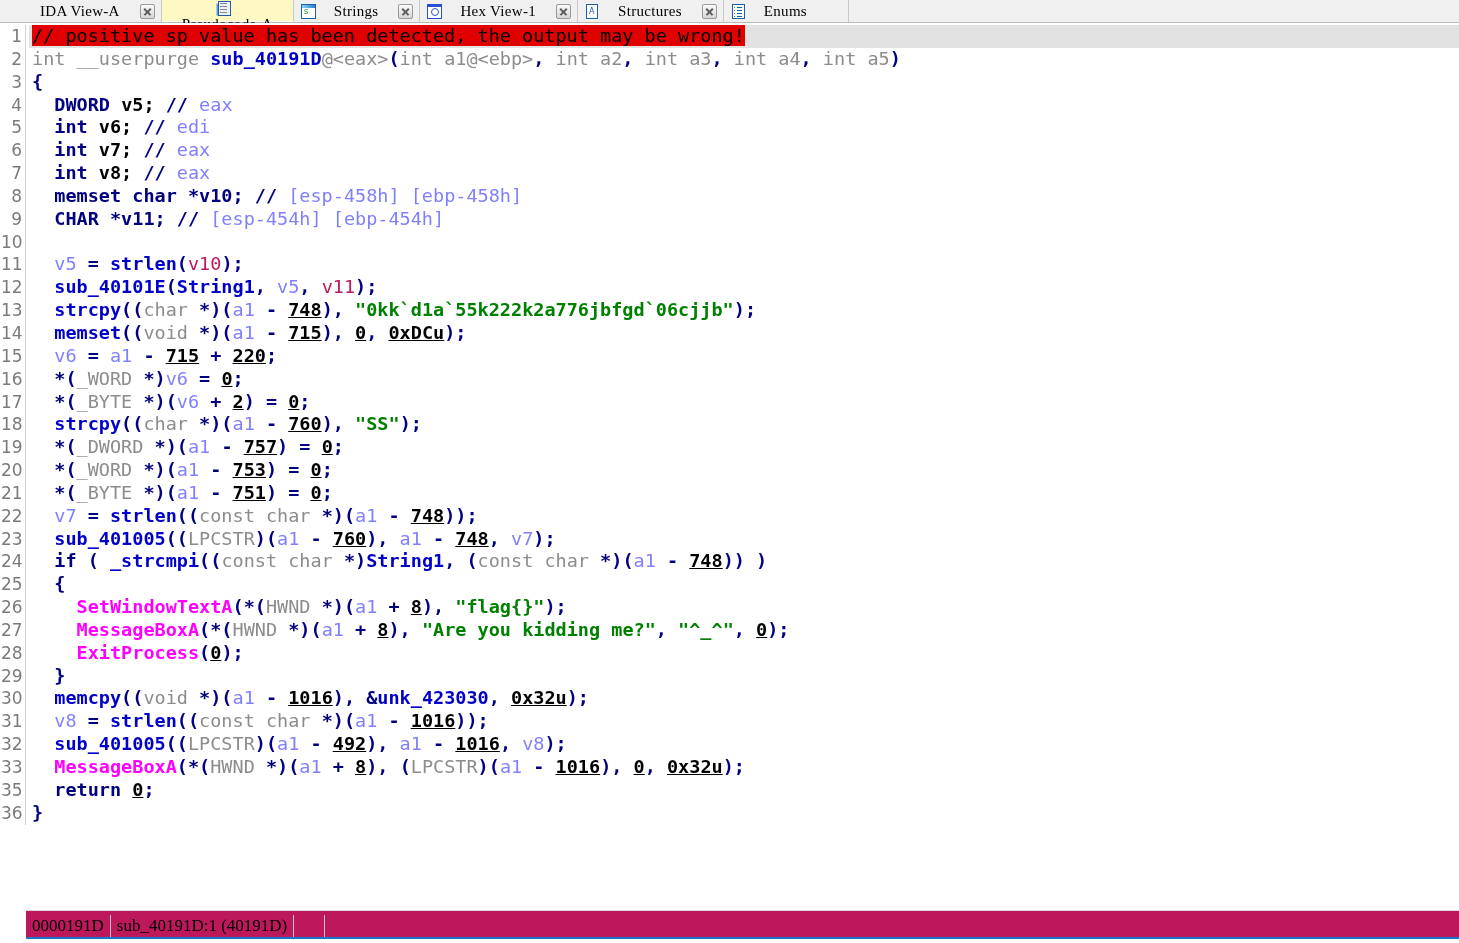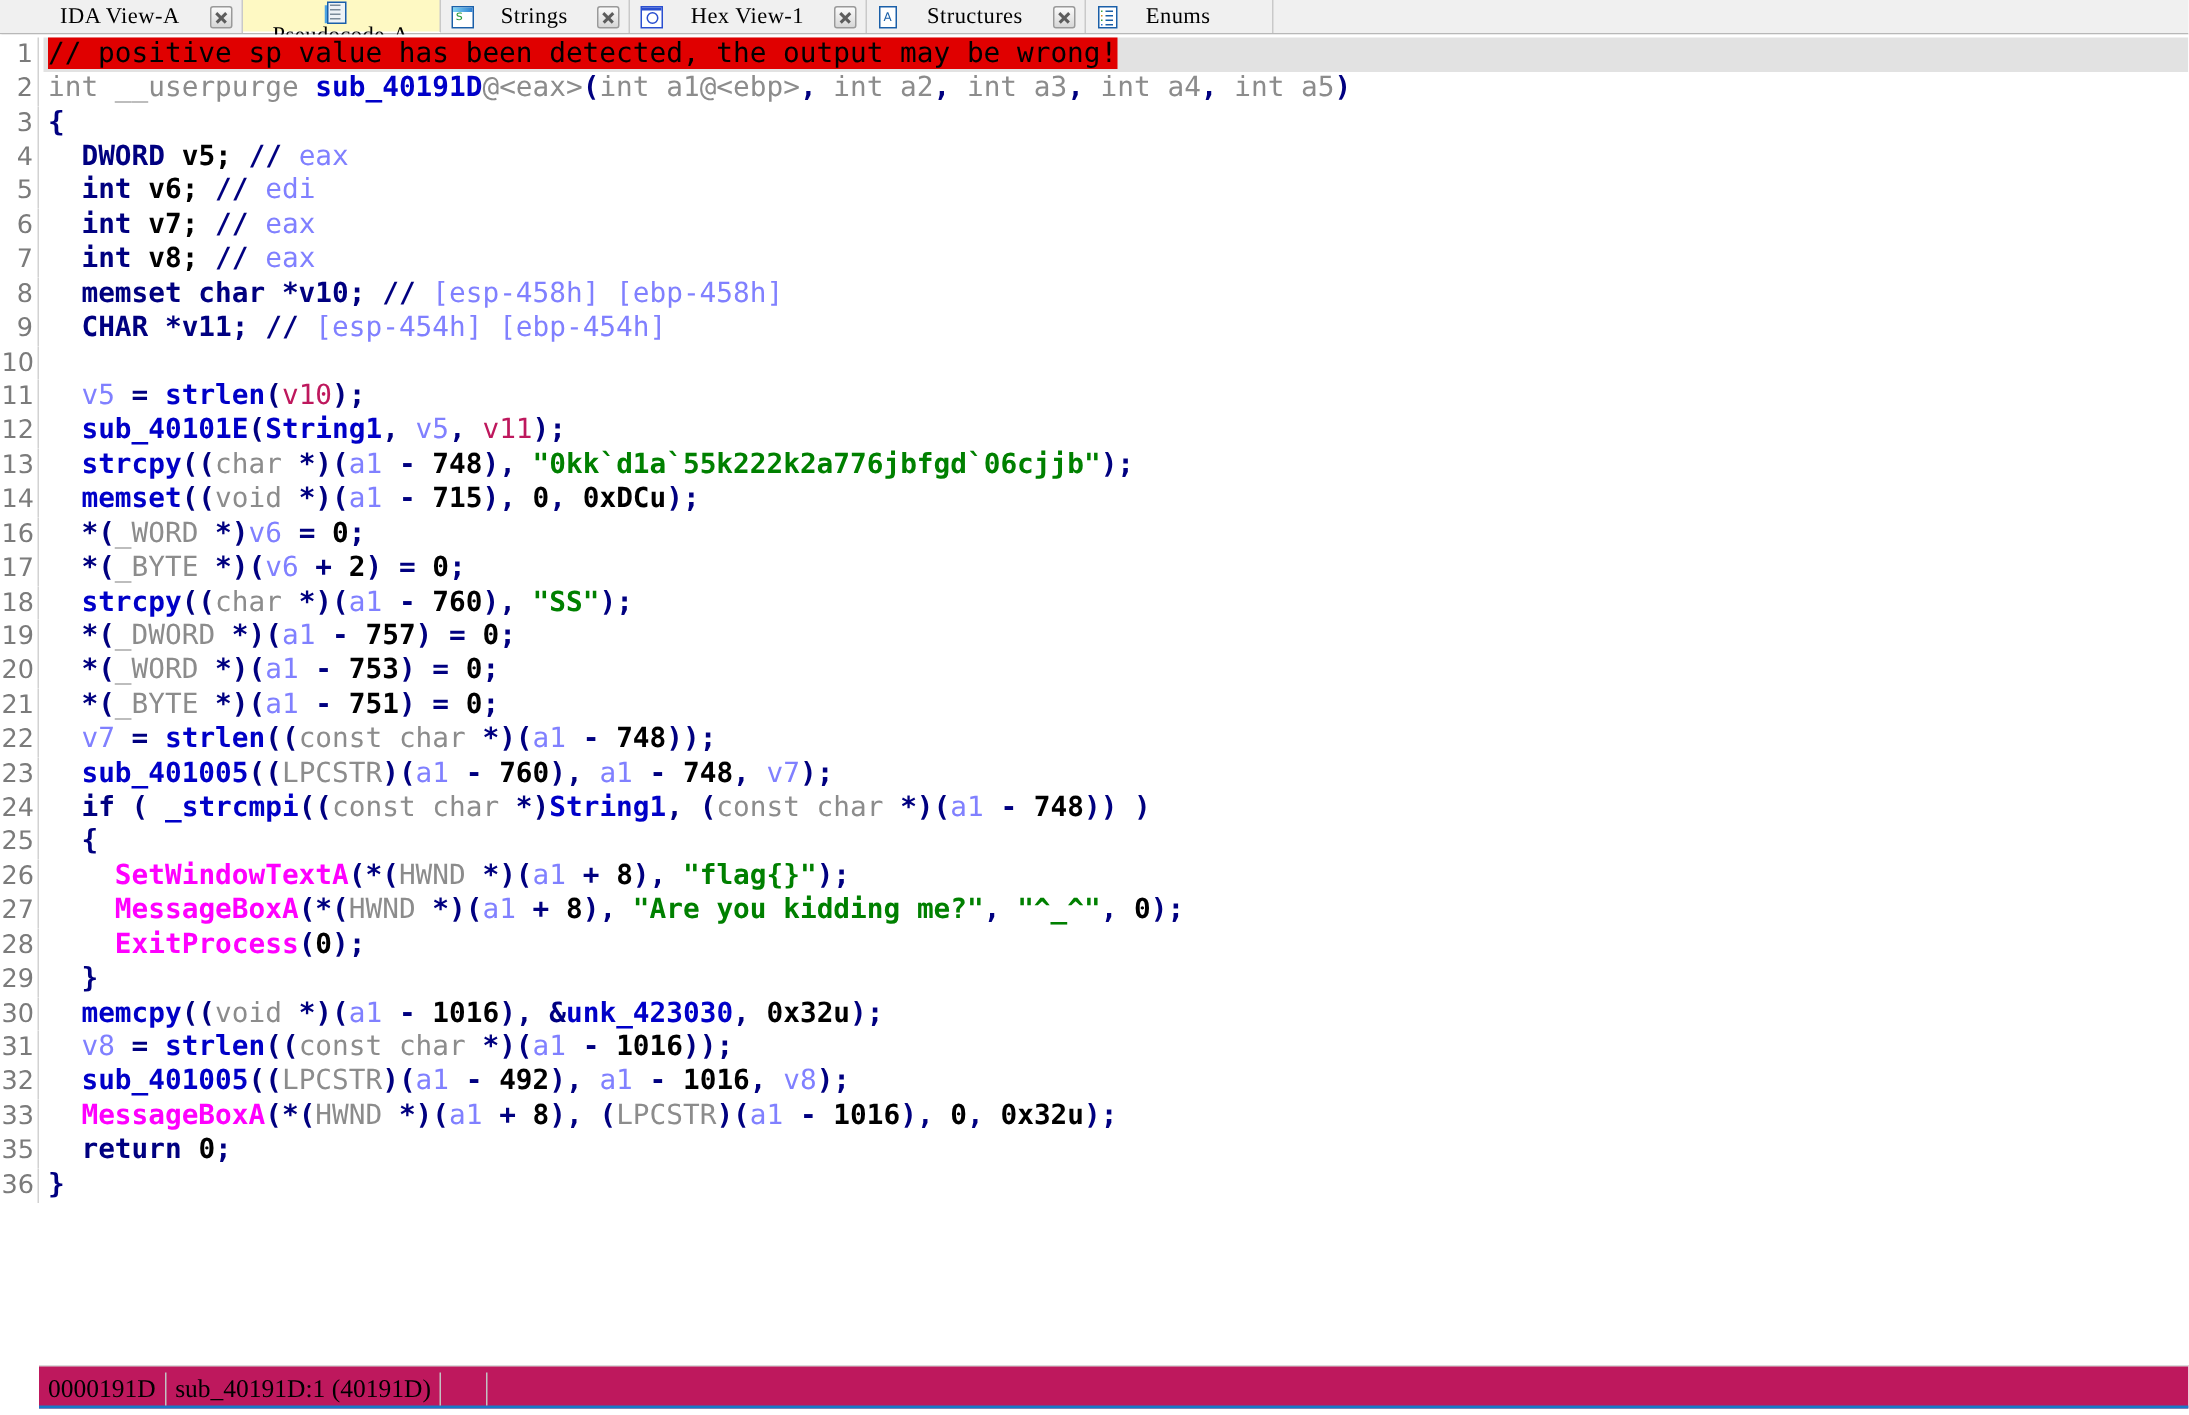--- a/index.html
+++ b/index.html
@@ -199,21 +199,21 @@
     font-family: "DejaVu Sans Mono", "Liberation Mono", monospace;
     color: #000000;
     letter-spacing: 0px;
     padding-left: 3px;
   }
   .t-kw     { color: #000080; font-weight: bold; }
   .t-type   { color: #8c8c8c; }
   .t-fn     { color: #0000c8; font-weight: bold; }
   .t-api    { color: #ff00ff; font-weight: bold; }
   .t-str    { color: #008000; font-weight: bold; }
-  .t-num    { color: #000000; font-weight: bold; }
+  .t-num    { color: #000000; font-weight: bold; text-decoration: underline; }
   .t-var    { color: #8080ff; }
   .t-var2   { color: #be185d; }
   .t-punc   { color: #000080; font-weight: bold; }
   .t-plain  { color: #000000; font-weight: bold; }
   .t-gray   { color: #8c8c8c; }
   .t-warn   {
     background: #e00000;
     color: #000000;
     font-weight: normal;
   }
@@ -322,20 +322,21 @@
         <div class="ln-row"><div class="gutter">5</div><div class="gutter-sep"></div><div class="ln-text">  <span class="t-kw">int</span> <span class="t-plain">v6;</span> <span class="t-kw">//</span> <span class="t-var">edi</span></div></div>
         <div class="ln-row"><div class="gutter">6</div><div class="gutter-sep"></div><div class="ln-text">  <span class="t-kw">int</span> <span class="t-plain">v7;</span> <span class="t-kw">//</span> <span class="t-var">eax</span></div></div>
         <div class="ln-row"><div class="gutter">7</div><div class="gutter-sep"></div><div class="ln-text">  <span class="t-kw">int</span> <span class="t-plain">v8;</span> <span class="t-kw">//</span> <span class="t-var">eax</span></div></div>
         <div class="ln-row"><div class="gutter">8</div><div class="gutter-sep"></div><div class="ln-text">  <span class="t-kw">memset char *v10;</span> <span class="t-kw">//</span> <span class="t-var">[esp-458h] [ebp-458h]</span></div></div>
         <div class="ln-row"><div class="gutter">9</div><div class="gutter-sep"></div><div class="ln-text">  <span class="t-kw">CHAR *v11;</span> <span class="t-kw">//</span> <span class="t-var">[esp-454h] [ebp-454h]</span></div></div>
         <div class="ln-row"><div class="gutter">10</div><div class="gutter-sep"></div><div class="ln-text"></div></div>
         <div class="ln-row"><div class="gutter">11</div><div class="gutter-sep"></div><div class="ln-text">  <span class="t-var">v5</span> <span class="t-punc">=</span> <span class="t-fn">strlen</span><span class="t-punc">(</span><span class="t-var2">v10</span><span class="t-punc">);</span></div></div>
         <div class="ln-row"><div class="gutter">12</div><div class="gutter-sep"></div><div class="ln-text">  <span class="t-fn">sub_40101E</span><span class="t-punc">(</span><span class="t-fn">String1</span><span class="t-punc">,</span> <span class="t-var">v5</span><span class="t-punc">,</span> <span class="t-var2">v11</span><span class="t-punc">);</span></div></div>
         <div class="ln-row"><div class="gutter">13</div><div class="gutter-sep"></div><div class="ln-text">  <span class="t-fn">strcpy</span><span class="t-punc">((</span><span class="t-gray">char </span><span class="t-punc">*)(</span><span class="t-var">a1</span> <span class="t-punc">-</span> <span class="t-num">748</span><span class="t-punc">),</span> <span class="t-str">"0kk`d1a`55k222k2a776jbfgd`06cjjb"</span><span class="t-punc">);</span></div></div>
         <div class="ln-row"><div class="gutter">14</div><div class="gutter-sep"></div><div class="ln-text">  <span class="t-fn">memset</span><span class="t-punc">((</span><span class="t-gray">void </span><span class="t-punc">*)(</span><span class="t-var">a1</span> <span class="t-punc">-</span> <span class="t-num">715</span><span class="t-punc">),</span> <span class="t-num">0</span><span class="t-punc">,</span> <span class="t-num">0xDCu</span><span class="t-punc">);</span></div></div>
+        <div class="ln-row"><div class="gutter">15</div><div class="gutter-sep"></div><div class="ln-text">  <span class="t-var">v6</span> <span class="t-punc">=</span> <span class="t-var">a1</span> <span class="t-punc">-</span> <span class="t-num">715</span> <span class="t-punc">+</span> <span class="t-num">220</span><span class="t-punc">;</span></div></div>
         <div class="ln-row"><div class="gutter">16</div><div class="gutter-sep"></div><div class="ln-text">  <span class="t-punc">*(</span><span class="t-gray">_WORD </span><span class="t-punc">*)</span><span class="t-var">v6</span> <span class="t-punc">=</span> <span class="t-num">0</span><span class="t-punc">;</span></div></div>
         <div class="ln-row"><div class="gutter">17</div><div class="gutter-sep"></div><div class="ln-text">  <span class="t-punc">*(</span><span class="t-gray">_BYTE </span><span class="t-punc">*)(</span><span class="t-var">v6</span> <span class="t-punc">+</span> <span class="t-num">2</span><span class="t-punc">)</span> <span class="t-punc">=</span> <span class="t-num">0</span><span class="t-punc">;</span></div></div>
         <div class="ln-row"><div class="gutter">18</div><div class="gutter-sep"></div><div class="ln-text">  <span class="t-fn">strcpy</span><span class="t-punc">((</span><span class="t-gray">char </span><span class="t-punc">*)(</span><span class="t-var">a1</span> <span class="t-punc">-</span> <span class="t-num">760</span><span class="t-punc">),</span> <span class="t-str">"SS"</span><span class="t-punc">);</span></div></div>
         <div class="ln-row"><div class="gutter">19</div><div class="gutter-sep"></div><div class="ln-text">  <span class="t-punc">*(</span><span class="t-gray">_DWORD </span><span class="t-punc">*)(</span><span class="t-var">a1</span> <span class="t-punc">-</span> <span class="t-num">757</span><span class="t-punc">)</span> <span class="t-punc">=</span> <span class="t-num">0</span><span class="t-punc">;</span></div></div>
         <div class="ln-row"><div class="gutter">20</div><div class="gutter-sep"></div><div class="ln-text">  <span class="t-punc">*(</span><span class="t-gray">_WORD </span><span class="t-punc">*)(</span><span class="t-var">a1</span> <span class="t-punc">-</span> <span class="t-num">753</span><span class="t-punc">)</span> <span class="t-punc">=</span> <span class="t-num">0</span><span class="t-punc">;</span></div></div>
         <div class="ln-row"><div class="gutter">21</div><div class="gutter-sep"></div><div class="ln-text">  <span class="t-punc">*(</span><span class="t-gray">_BYTE </span><span class="t-punc">*)(</span><span class="t-var">a1</span> <span class="t-punc">-</span> <span class="t-num">751</span><span class="t-punc">)</span> <span class="t-punc">=</span> <span class="t-num">0</span><span class="t-punc">;</span></div></div>
         <div class="ln-row"><div class="gutter">22</div><div class="gutter-sep"></div><div class="ln-text">  <span class="t-var">v7</span> <span class="t-punc">=</span> <span class="t-fn">strlen</span><span class="t-punc">((</span><span class="t-gray">const char </span><span class="t-punc">*)(</span><span class="t-var">a1</span> <span class="t-punc">-</span> <span class="t-num">748</span><span class="t-punc">));</span></div></div>
         <div class="ln-row"><div class="gutter">23</div><div class="gutter-sep"></div><div class="ln-text">  <span class="t-fn">sub_401005</span><span class="t-punc">((</span><span class="t-gray">LPCSTR</span><span class="t-punc">)(</span><span class="t-var">a1</span> <span class="t-punc">-</span> <span class="t-num">760</span><span class="t-punc">),</span> <span class="t-var">a1</span> <span class="t-punc">-</span> <span class="t-num">748</span><span class="t-punc">,</span> <span class="t-var">v7</span><span class="t-punc">);</span></div></div>
         <div class="ln-row"><div class="gutter">24</div><div class="gutter-sep"></div><div class="ln-text">  <span class="t-kw">if</span> <span class="t-punc">(</span> <span class="t-fn">_strcmpi</span><span class="t-punc">((</span><span class="t-gray">const char </span><span class="t-punc">*)</span><span class="t-fn">String1</span><span class="t-punc">,</span> <span class="t-punc">(</span><span class="t-gray">const char </span><span class="t-punc">*)(</span><span class="t-var">a1</span> <span class="t-punc">-</span> <span class="t-num">748</span><span class="t-punc">))</span> <span class="t-punc">)</span></div></div>
         <div class="ln-row"><div class="gutter">25</div><div class="gutter-sep"></div><div class="ln-text">  <span class="t-punc">{</span></div></div>

